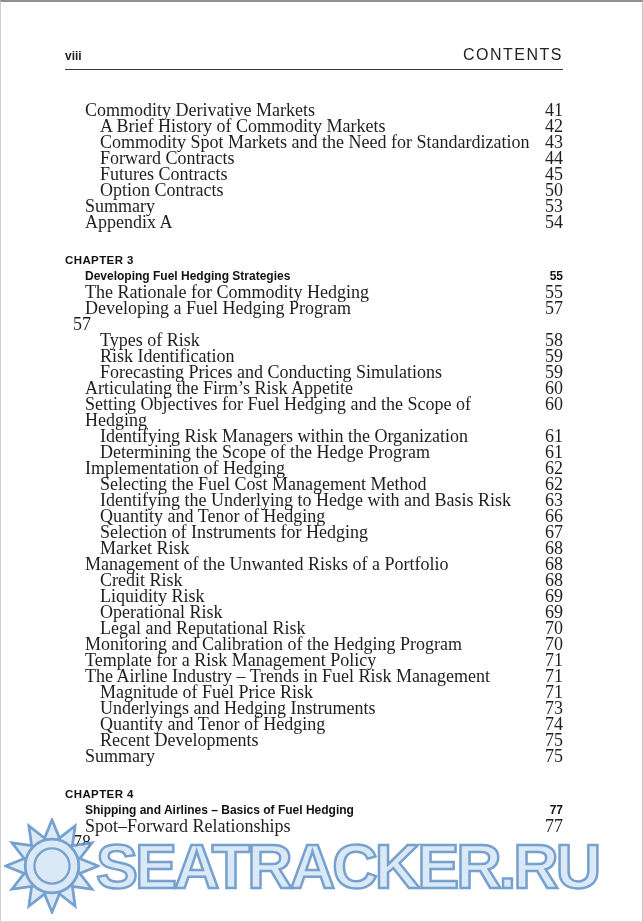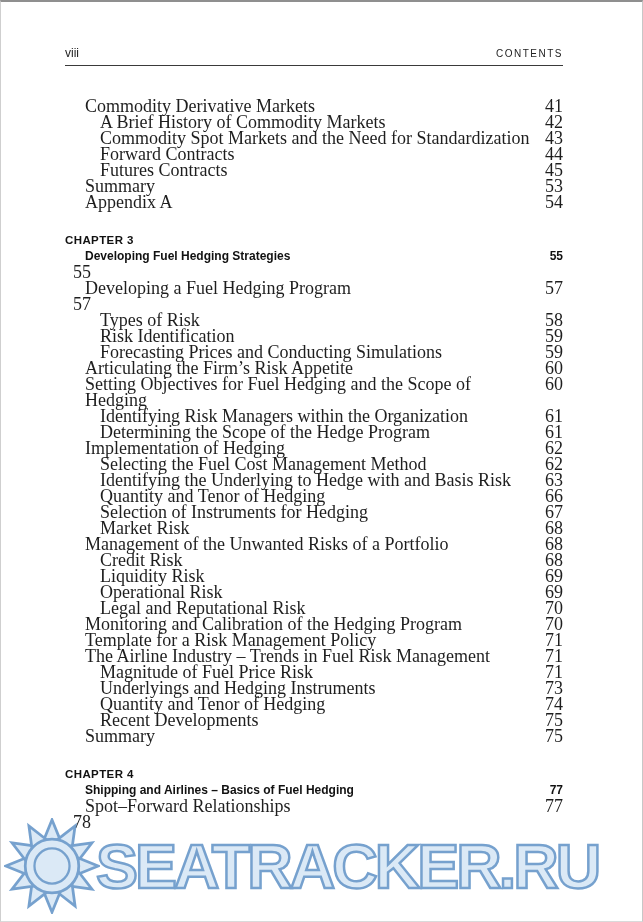--- a/index.html
+++ b/index.html
@@ -32,26 +32,26 @@
   }
   .running-header {
     display: flex;
     justify-content: space-between;
     align-items: baseline;
     border-bottom: 1.5px solid #3a3a3a;
     padding-bottom: 5px;
   }
   .folio {
     font-family: "Liberation Sans", sans-serif;
-    font-weight: 400;
+    font-weight: 700;
     font-size: 12px;
   }
   .running-title {
     font-family: "Liberation Sans", sans-serif;
-    font-size: 10px;
+    font-size: 16px;
     letter-spacing: 1.5px;
     color: #222;
   }
   .toc {
     margin-top: 32px;
   }
   .toc-section + .toc-section {
     margin-top: 22px;
   }
   .chapter-heading {
@@ -139,36 +139,41 @@
           <span class="toc-page">43</span>
         </div>
         <div class="toc-row level-1">
           <span class="toc-label">Forward Contracts</span>
           <span class="toc-page">44</span>
         </div>
         <div class="toc-row level-1">
           <span class="toc-label">Futures Contracts</span>
           <span class="toc-page">45</span>
         </div>
+        <div class="toc-row level-1">
+          <span class="toc-label">Option Contracts</span>
+          <span class="toc-page">50</span>
+        </div>
         <div class="toc-row level-0">
           <span class="toc-label">Summary</span>
           <span class="toc-page">53</span>
         </div>
         <div class="toc-row level-0">
           <span class="toc-label">Appendix A</span>
           <span class="toc-page">54</span>
         </div>
       </div>
       <div class="toc-section">
         <div class="chapter-heading">CHAPTER 3</div>
         <div class="toc-row level-0 bold">
           <span class="toc-label">Developing Fuel Hedging Strategies</span>
           <span class="toc-page">55</span>
         </div>
         <div class="toc-row level-0">
+          <span class="toc-label">The Rationale for Commodity Hedging</span>
           <span class="toc-page">55</span>
         </div>
         <div class="toc-row level-0">
           <span class="toc-label">Developing a Fuel Hedging Program</span>
           <span class="toc-page">57</span>
         </div>
         <div class="toc-row level-0">
           <span class="toc-page">57</span>
         </div>
         <div class="toc-row level-1">

